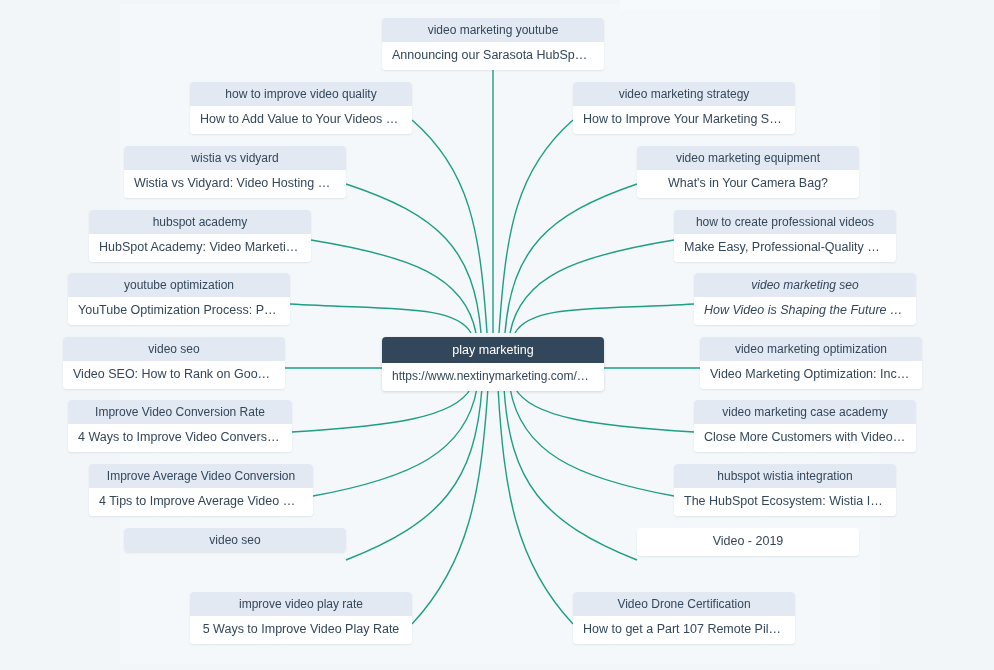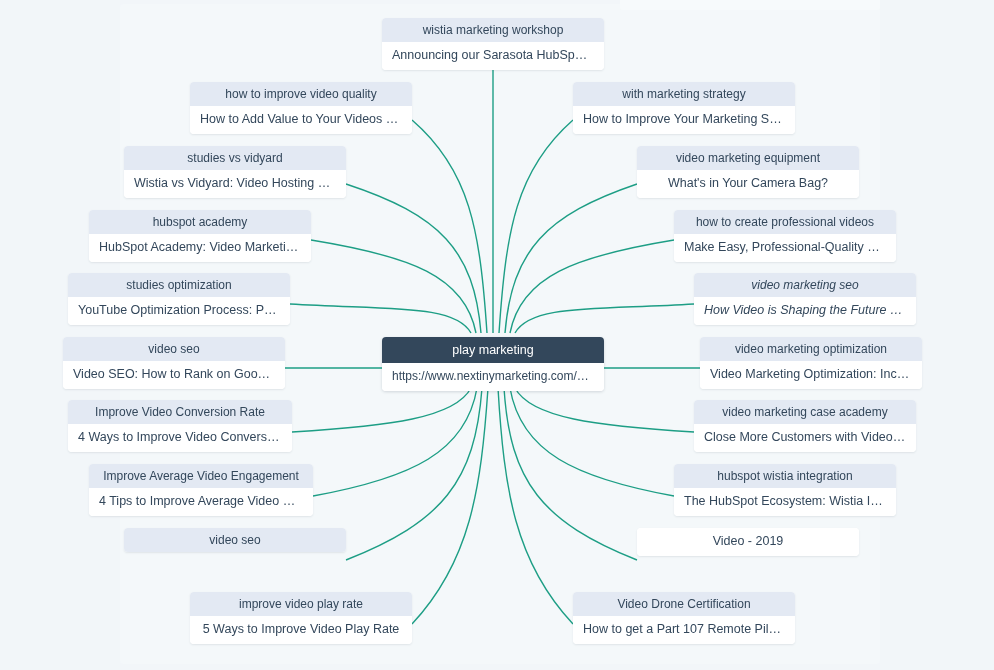--- a/index.html
+++ b/index.html
@@ -116,49 +116,49 @@
       <path d="M 694 432 C 596 426, 531 418, 515 388" fill="none" stroke="#1d9e85" stroke-width="1.4"></path>
       <path d="M 313 496 C 412 478, 466 452, 477 388" fill="none" stroke="#1d9e85" stroke-width="1.4"></path>
       <path d="M 674 496 C 575 478, 521 452, 510 388" fill="none" stroke="#1d9e85" stroke-width="1.4"></path>
       <path d="M 346 560 C 442 522, 475 482, 482 388" fill="none" stroke="#1d9e85" stroke-width="1.4"></path>
       <path d="M 637 560 C 542 522, 510 482, 504 388" fill="none" stroke="#1d9e85" stroke-width="1.4"></path>
       <path d="M 412 624 C 470 562, 481 490, 488 388" fill="none" stroke="#1d9e85" stroke-width="1.4"></path>
       <path d="M 573 624 C 515 562, 504 490, 498 388" fill="none" stroke="#1d9e85" stroke-width="1.4"></path>
     </svg>
   <div id="node-layer">
       <div class="node" style="left: 382px; top: 18px; width: 222px;">
-        <div class="node-header">wistia marketing workshop</div>
+        <div class="node-header">video marketing youtube</div>
         <div class="node-body">Announcing our Sarasota HubSpot Use…</div>
       </div>
       <div class="node" style="left: 190px; top: 82px; width: 222px;">
         <div class="node-header">how to improve video quality</div>
         <div class="node-body">How to Add Value to Your Videos With I…</div>
       </div>
       <div class="node" style="left: 573px; top: 82px; width: 222px;">
-        <div class="node-header">with marketing strategy</div>
+        <div class="node-header">video marketing strategy</div>
         <div class="node-body">How to Improve Your Marketing Strateg…</div>
       </div>
       <div class="node" style="left: 124px; top: 146px; width: 222px;">
-        <div class="node-header">studies vs vidyard</div>
+        <div class="node-header">wistia vs vidyard</div>
         <div class="node-body">Wistia vs Vidyard: Video Hosting and A…</div>
       </div>
       <div class="node" style="left: 637px; top: 146px; width: 222px;">
         <div class="node-header">video marketing equipment</div>
         <div class="node-body">What's in Your Camera Bag?</div>
       </div>
       <div class="node" style="left: 89px; top: 210px; width: 222px;">
         <div class="node-header">hubspot academy</div>
         <div class="node-body">HubSpot Academy: Video Marketing 10…</div>
       </div>
       <div class="node" style="left: 674px; top: 210px; width: 222px;">
         <div class="node-header">how to create professional videos</div>
         <div class="node-body">Make Easy, Professional-Quality Videos …</div>
       </div>
       <div class="node" style="left: 68px; top: 273px; width: 222px;">
-        <div class="node-header">studies optimization</div>
+        <div class="node-header">youtube optimization</div>
         <div class="node-body">YouTube Optimization Process: Promoti…</div>
       </div>
       <div class="node" style="left: 694px; top: 273px; width: 222px; font-style: italic;">
         <div class="node-header">video marketing seo</div>
         <div class="node-body">How Video is Shaping the Future of Co…</div>
       </div>
       <div class="node" style="left: 63px; top: 337px; width: 222px;">
         <div class="node-header">video seo</div>
         <div class="node-body">Video SEO: How to Rank on Google Wit…</div>
       </div>
@@ -168,21 +168,21 @@
       </div>
       <div class="node" style="left: 68px; top: 400px; width: 224px;">
         <div class="node-header">Improve Video Conversion Rate</div>
         <div class="node-body">4 Ways to Improve Video Conversion Rate</div>
       </div>
       <div class="node" style="left: 694px; top: 400px; width: 222px;">
         <div class="node-header">video marketing case academy</div>
         <div class="node-body">Close More Customers with Video and …</div>
       </div>
       <div class="node" style="left: 89px; top: 464px; width: 224px;">
-        <div class="node-header">Improve Average Video Engagement</div>
+        <div class="node-header">Improve Average Video Conversion</div>
         <div class="node-body">4 Tips to Improve Average Video Engag…</div>
       </div>
       <div class="node" style="left: 674px; top: 464px; width: 222px;">
         <div class="node-header">hubspot wistia integration</div>
         <div class="node-body">The HubSpot Ecosystem: Wistia Integra…</div>
       </div>
       <div class="node" style="left: 124px; top: 528px; width: 222px;">
         <div class="node-header">video seo</div>
       </div>
       <div class="node" style="left: 637px; top: 528px; width: 222px;">

